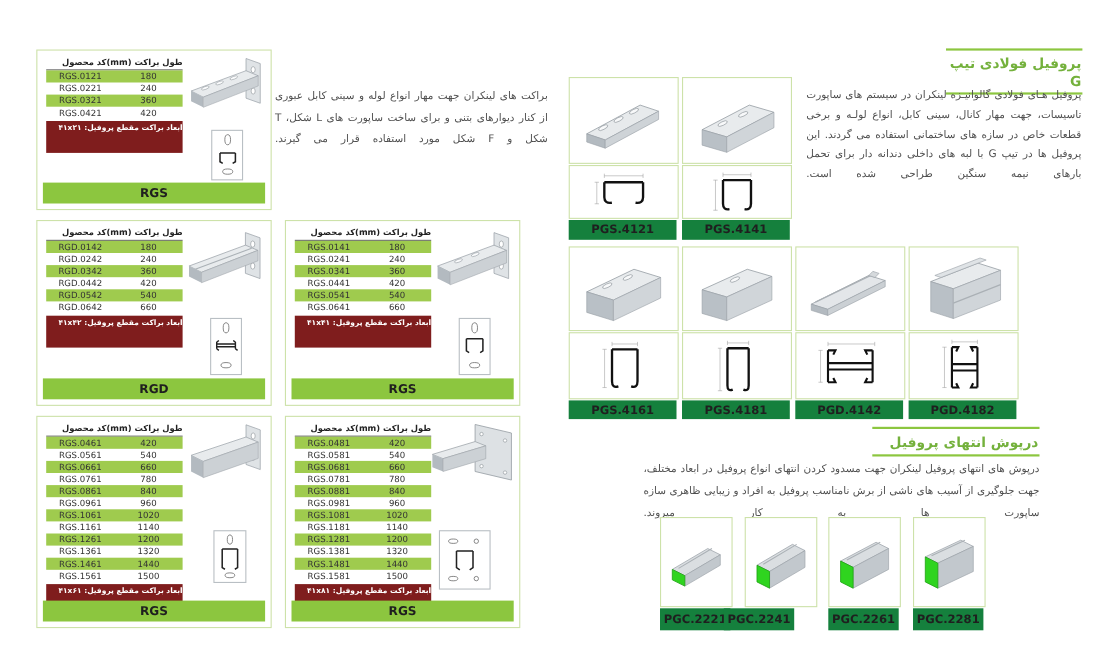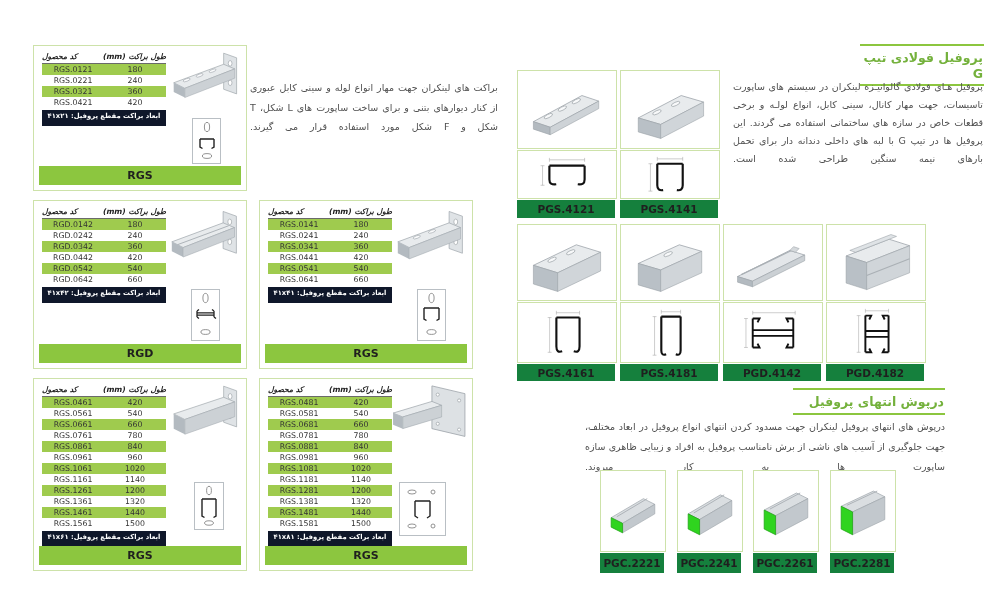--- a/index.html
+++ b/index.html
@@ -14,26 +14,26 @@
   
   .para{position:absolute;direction:rtl;text-align:justify;color:#4f4f4f;
         font-size:9.5px;}
   .para:after{content:"";display:inline-block;width:100%;}
 
   
   .panel{position:absolute;border:1px solid #cde2a9;background:#fff;}
   .ptable{position:absolute;left:8px;top:4px;width:124px;}
   .thead{display:flex;height:13px;line-height:13px;border-bottom:1px solid #6a6a6a;
          font-weight:bold;color:#222;font-size:7.6px;}
-  .th{flex:1;text-align:left;direction:rtl;white-space:nowrap;font-style:italic;}
+  .th{flex:1;text-align:right;direction:rtl;white-space:nowrap;}
   .trow{display:flex;height:11px;line-height:11px;font-size:7.8px;color:#333;}
   .td{flex:1;text-align:center;white-space:nowrap;}
   .tbody .trow:nth-of-type(odd){background:#9fcb4e;}
-  .dims{margin-top:2px;height:16px;line-height:12px;background:#0f172a;color:#fff;
-        font-weight:bold;font-size:6.8px;text-align:center;direction:rtl;white-space:nowrap;}
+  .dims{margin-top:2px;height:29px;line-height:12px;background:#7f1d1d;color:#fff;
+        font-weight:bold;font-size:6.8px;direction:rtl;white-space:nowrap;}
   .panel-label{position:absolute;left:5px;right:5px;bottom:5px;height:19px;line-height:19px;
         background:#8cc63f;text-align:center;font-weight:bold;font-size:11px;color:#1f1f1f;}
   .photo{position:absolute;}
   .section-icon{position:absolute;border:1px solid #b9bfc4;background:#fff;
         display:flex;align-items:center;justify-content:center;}
 
   
   .cell{position:absolute;border:1px solid #cde2a9;background:#fff;
         display:flex;align-items:center;justify-content:center;}
   .cell-label{position:absolute;background:#15803d;text-align:center;font-weight:bold;
@@ -567,21 +567,21 @@
   <div class="cell-label" style="left:600px;top:553px;width:64px;height:20px;">PGC.2221</div>
 
   <div class="cell" style="left:677px;top:470px;width:64px;height:80px;">
     <svg width="60" height="74" viewBox="0 0 62 78">
       <polygon points="8,42 42,22 54,28 20,48" fill="#dadee1" stroke="#9aa1a7" stroke-width="0.7"></polygon>
       <line x1="14" y1="41" x2="46" y2="22" stroke="#aab0b5" stroke-width="1"></line>
       <polygon points="20,48 54,28 54,44 20,64" fill="#c2c8cd" stroke="#9aa1a7" stroke-width="0.6"></polygon>
       <polygon points="8,42 20,48 20,64 8,58" fill="#2fd41f" stroke="#1fa314" stroke-width="0.8"></polygon>
     </svg>
   </div>
-  <div class="cell-label" style="left:677px;top:553px;width:64px;height:20px;">PGC.2241</div>
+  <div class="cell-label" style="left:658px;top:553px;width:64px;height:20px;">PGC.2241</div>
 
   <div class="cell" style="left:753px;top:470px;width:64px;height:80px;">
     <svg width="60" height="74" viewBox="0 0 62 78">
       <polygon points="8,38 42,20 54,26 20,44" fill="#dadee1" stroke="#9aa1a7" stroke-width="0.7"></polygon>
       <line x1="14" y1="37" x2="46" y2="20" stroke="#aab0b5" stroke-width="1"></line>
       <polygon points="20,44 54,26 54,46 20,64" fill="#c2c8cd" stroke="#9aa1a7" stroke-width="0.6"></polygon>
       <polygon points="8,38 20,44 20,64 8,58" fill="#2fd41f" stroke="#1fa314" stroke-width="0.8"></polygon>
     </svg>
   </div>
   <div class="cell-label" style="left:753px;top:553px;width:64px;height:20px;">PGC.2261</div>

